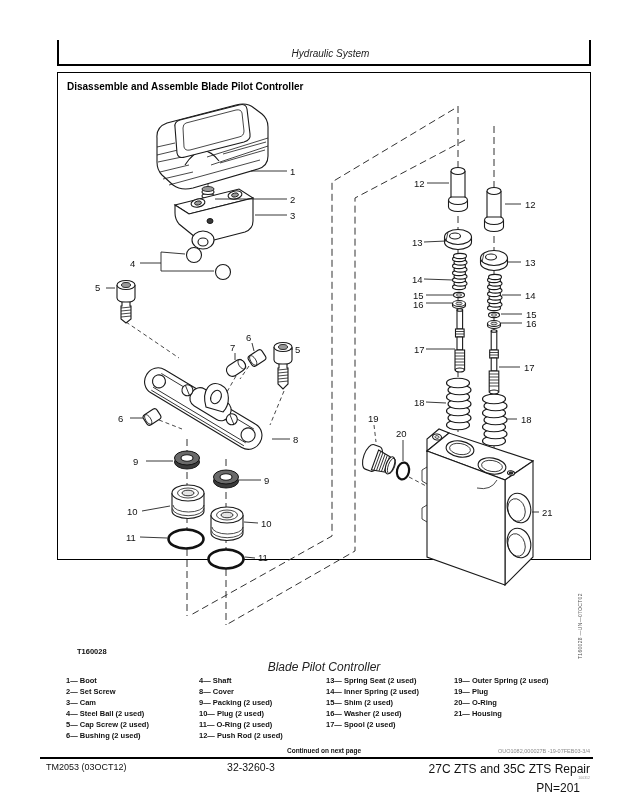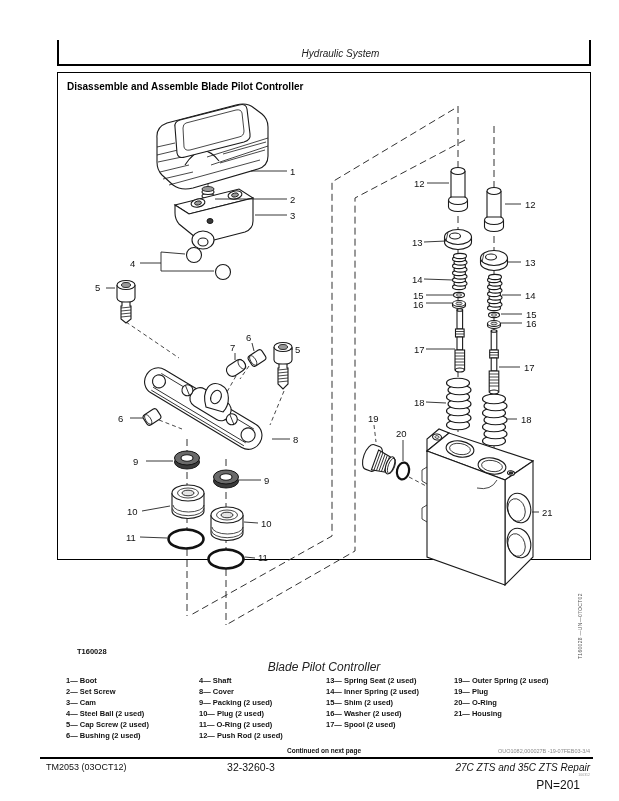--- a/index.html
+++ b/index.html
@@ -1,20 +1,20 @@
 <!DOCTYPE html>
 <html><head>
 <meta charset="utf-8">
 <style>
   html,body{margin:0;padding:0;background:#e8e8e8;}
   .page{position:relative;width:619px;height:801px;background:#fff;overflow:hidden;
         font-family:"Liberation Sans",sans-serif;color:#111;}
 
   
-  .hdr-title{position:absolute;left:74px;top:48px;width:533px;text-align:center;
+  .hdr-title{position:absolute;left:64px;top:48px;width:533px;text-align:center;
              font-style:italic;font-size:10px;color:#222;}
   .hdr-rule{position:absolute;left:57px;top:64px;width:534px;height:1.5px;background:#000;}
   .hdr-tick-l{position:absolute;left:57px;top:40px;width:1.5px;height:25px;background:#000;}
   .hdr-tick-r{position:absolute;left:589px;top:40px;width:1.5px;height:25px;background:#000;}
 
   
   .box{position:absolute;left:57px;top:72px;width:534px;height:488px;border:1.5px solid #000;
        box-sizing:border-box;background:#fff;}
   .sec-title{position:absolute;left:9px;top:8px;font-size:10px;font-weight:bold;color:#000;}
   .diagram{position:absolute;left:-2px;top:20px;}
@@ -32,21 +32,21 @@
 
   
   .cont-row{position:absolute;left:57px;top:747px;width:534px;height:10px;}
   .cont-center{display:block;width:100%;text-align:center;font-size:6.5px;font-weight:bold;}
   .doc-code{position:absolute;right:1px;top:1px;font-size:5.5px;color:#8a8a8a;}
   .foot-rule{position:absolute;left:40px;top:757px;width:553px;height:1.8px;background:#000;}
   .foot-left{position:absolute;left:46px;top:762px;font-size:9px;}
   .foot-center{position:absolute;left:0;top:761px;width:502px;text-align:center;
                font-size:10.5px;font-weight:normal;}
   .foot-right{position:absolute;right:29px;top:762px;text-align:right;}
-  .foot-product{font-size:10px;font-style:italic;}
+  .foot-product{font-size:12px;}
   .foot-printcode{font-size:3.5px;line-height:4px;color:#999;}
   .foot-pn{font-size:12px;margin-top:1px;padding-right:10px;text-align:right;}
 
   
   .p{fill:#fff;stroke:#1a1a1a;stroke-width:1.1;}
   .pd{fill:#3a3a3a;stroke:#1a1a1a;stroke-width:1;}
   .pg{fill:#9a9a9a;stroke:#1a1a1a;stroke-width:.9;}
   .ln{stroke:#1a1a1a;stroke-width:1.1;fill:none;}
   .thin{stroke:#1a1a1a;stroke-width:.8;fill:none;}
   .dash{stroke:#333;stroke-width:1;fill:none;stroke-dasharray:7 4;}

